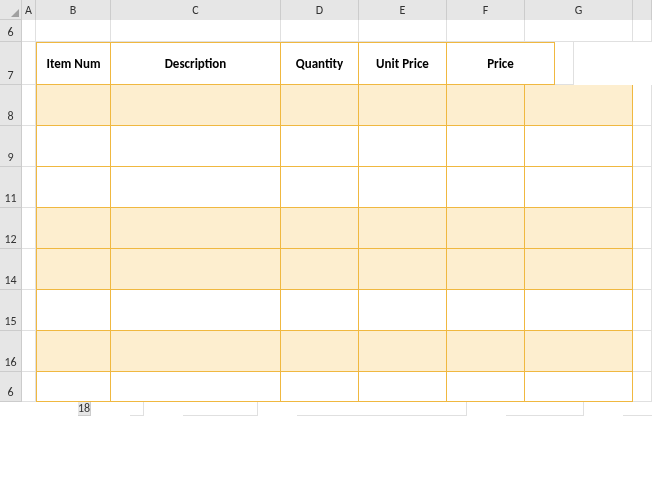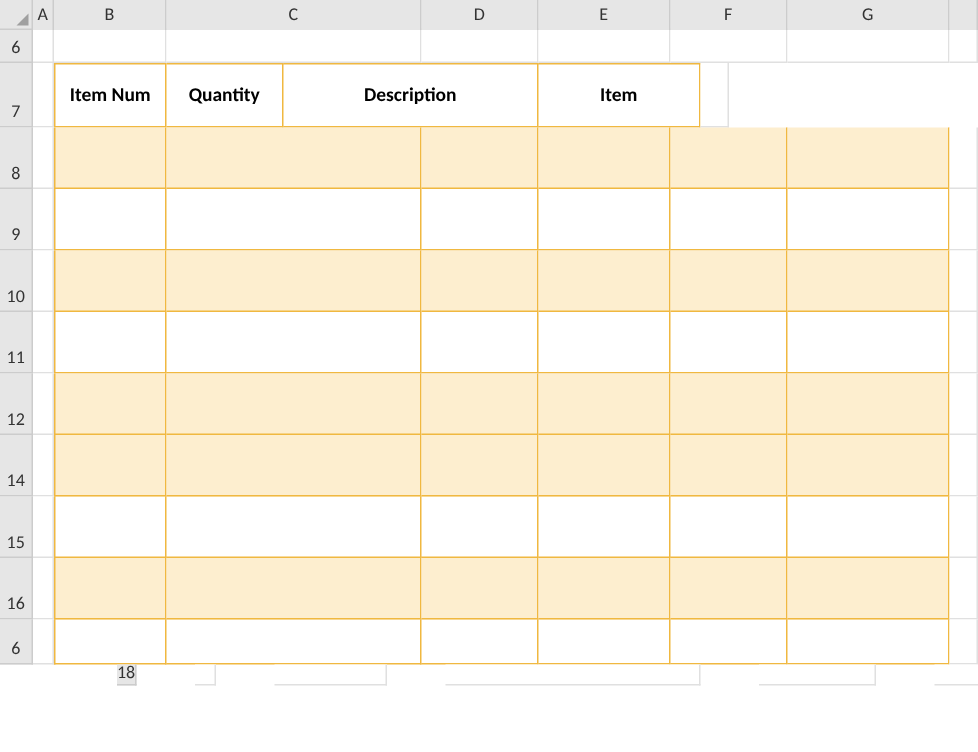--- a/index.html
+++ b/index.html
@@ -59,23 +59,24 @@
     <div class="cell cE r6"></div>
     <div class="cell cF r6"></div>
     <div class="cell cG r6"></div>
     <div class="cell cH r6"></div>
   </div>
 
   <div class="row r7">
     <div class="row-h r7">7</div>
     <div class="cell cA r7"></div>
     <div class="tblcell cB r7 tbl-header" style="border-top:1px solid #f0b840; border-left:1px solid #f0b840; border-right:1px solid #f0b840; border-bottom:1px solid #f0b840;">Item Num</div>
+    <div class="tblcell cC r7 tbl-header" style="border-top:1px solid #f0b840; border-right:1px solid #f0b840; border-bottom:1px solid #f0b840;">Description</div>
     <div class="tblcell cD r7 tbl-header" style="border-top:1px solid #f0b840; border-right:1px solid #f0b840; border-bottom:1px solid #f0b840;">Quantity</div>
-    <div class="tblcell cC r7 tbl-header" style="border-top:1px solid #f0b840; border-right:1px solid #f0b840; border-bottom:1px solid #f0b840;">Description</div>
-    <div class="tblcell cG r7 tbl-header" style="border-top:1px solid #f0b840; border-right:1px solid #f0b840; border-bottom:1px solid #f0b840;">Item</div>
+    <div class="tblcell cE r7 tbl-header" style="border-top:1px solid #f0b840; border-right:1px solid #f0b840; border-bottom:1px solid #f0b840;">Unit Price</div>
+    <div class="tblcell cG r7 tbl-header" style="border-top:1px solid #f0b840; border-right:1px solid #f0b840; border-bottom:1px solid #f0b840;">Price</div>
     <div class="cell cH r7"></div>
   </div>
 
   <div id="data-rows">
       <div class="row rdata">
         <div class="row-h rdata">8</div>
         <div class="cell cA rdata"></div>
         <div class="tblcell cB rdata shade" style="border-right:1px solid #f0b840; border-bottom:1px solid #f0b840;border-left:1px solid #f0b840;"></div>
         <div class="tblcell cC rdata shade" style="border-right:1px solid #f0b840; border-bottom:1px solid #f0b840;"></div>
         <div class="tblcell cD rdata shade" style="border-right:1px solid #f0b840; border-bottom:1px solid #f0b840;"></div>
@@ -86,31 +87,20 @@
       </div>
       <div class="row rdata">
         <div class="row-h rdata">9</div>
         <div class="cell cA rdata"></div>
         <div class="tblcell cB rdata" style="border-right:1px solid #f0b840; border-bottom:1px solid #f0b840;border-left:1px solid #f0b840;"></div>
         <div class="tblcell cC rdata" style="border-right:1px solid #f0b840; border-bottom:1px solid #f0b840;"></div>
         <div class="tblcell cD rdata" style="border-right:1px solid #f0b840; border-bottom:1px solid #f0b840;"></div>
         <div class="tblcell cE rdata" style="border-right:1px solid #f0b840; border-bottom:1px solid #f0b840;"></div>
         <div class="tblcell cF rdata" style="border-right:1px solid #f0b840; border-bottom:1px solid #f0b840;"></div>
         <div class="tblcell cG rdata" style="border-right:1px solid #f0b840; border-bottom:1px solid #f0b840;"></div>
-        <div class="cell cH rdata"></div>
-      </div>
-      <div class="row rdata">
-        <div class="row-h rdata">10</div>
-        <div class="cell cA rdata"></div>
-        <div class="tblcell cB rdata shade" style="border-right:1px solid #f0b840; border-bottom:1px solid #f0b840;border-left:1px solid #f0b840;"></div>
-        <div class="tblcell cC rdata shade" style="border-right:1px solid #f0b840; border-bottom:1px solid #f0b840;"></div>
-        <div class="tblcell cD rdata shade" style="border-right:1px solid #f0b840; border-bottom:1px solid #f0b840;"></div>
-        <div class="tblcell cE rdata shade" style="border-right:1px solid #f0b840; border-bottom:1px solid #f0b840;"></div>
-        <div class="tblcell cF rdata shade" style="border-right:1px solid #f0b840; border-bottom:1px solid #f0b840;"></div>
-        <div class="tblcell cG rdata shade" style="border-right:1px solid #f0b840; border-bottom:1px solid #f0b840;"></div>
         <div class="cell cH rdata"></div>
       </div>
       <div class="row rdata">
         <div class="row-h rdata">11</div>
         <div class="cell cA rdata"></div>
         <div class="tblcell cB rdata" style="border-right:1px solid #f0b840; border-bottom:1px solid #f0b840;border-left:1px solid #f0b840;"></div>
         <div class="tblcell cC rdata" style="border-right:1px solid #f0b840; border-bottom:1px solid #f0b840;"></div>
         <div class="tblcell cD rdata" style="border-right:1px solid #f0b840; border-bottom:1px solid #f0b840;"></div>
         <div class="tblcell cE rdata" style="border-right:1px solid #f0b840; border-bottom:1px solid #f0b840;"></div>
         <div class="tblcell cF rdata" style="border-right:1px solid #f0b840; border-bottom:1px solid #f0b840;"></div>

